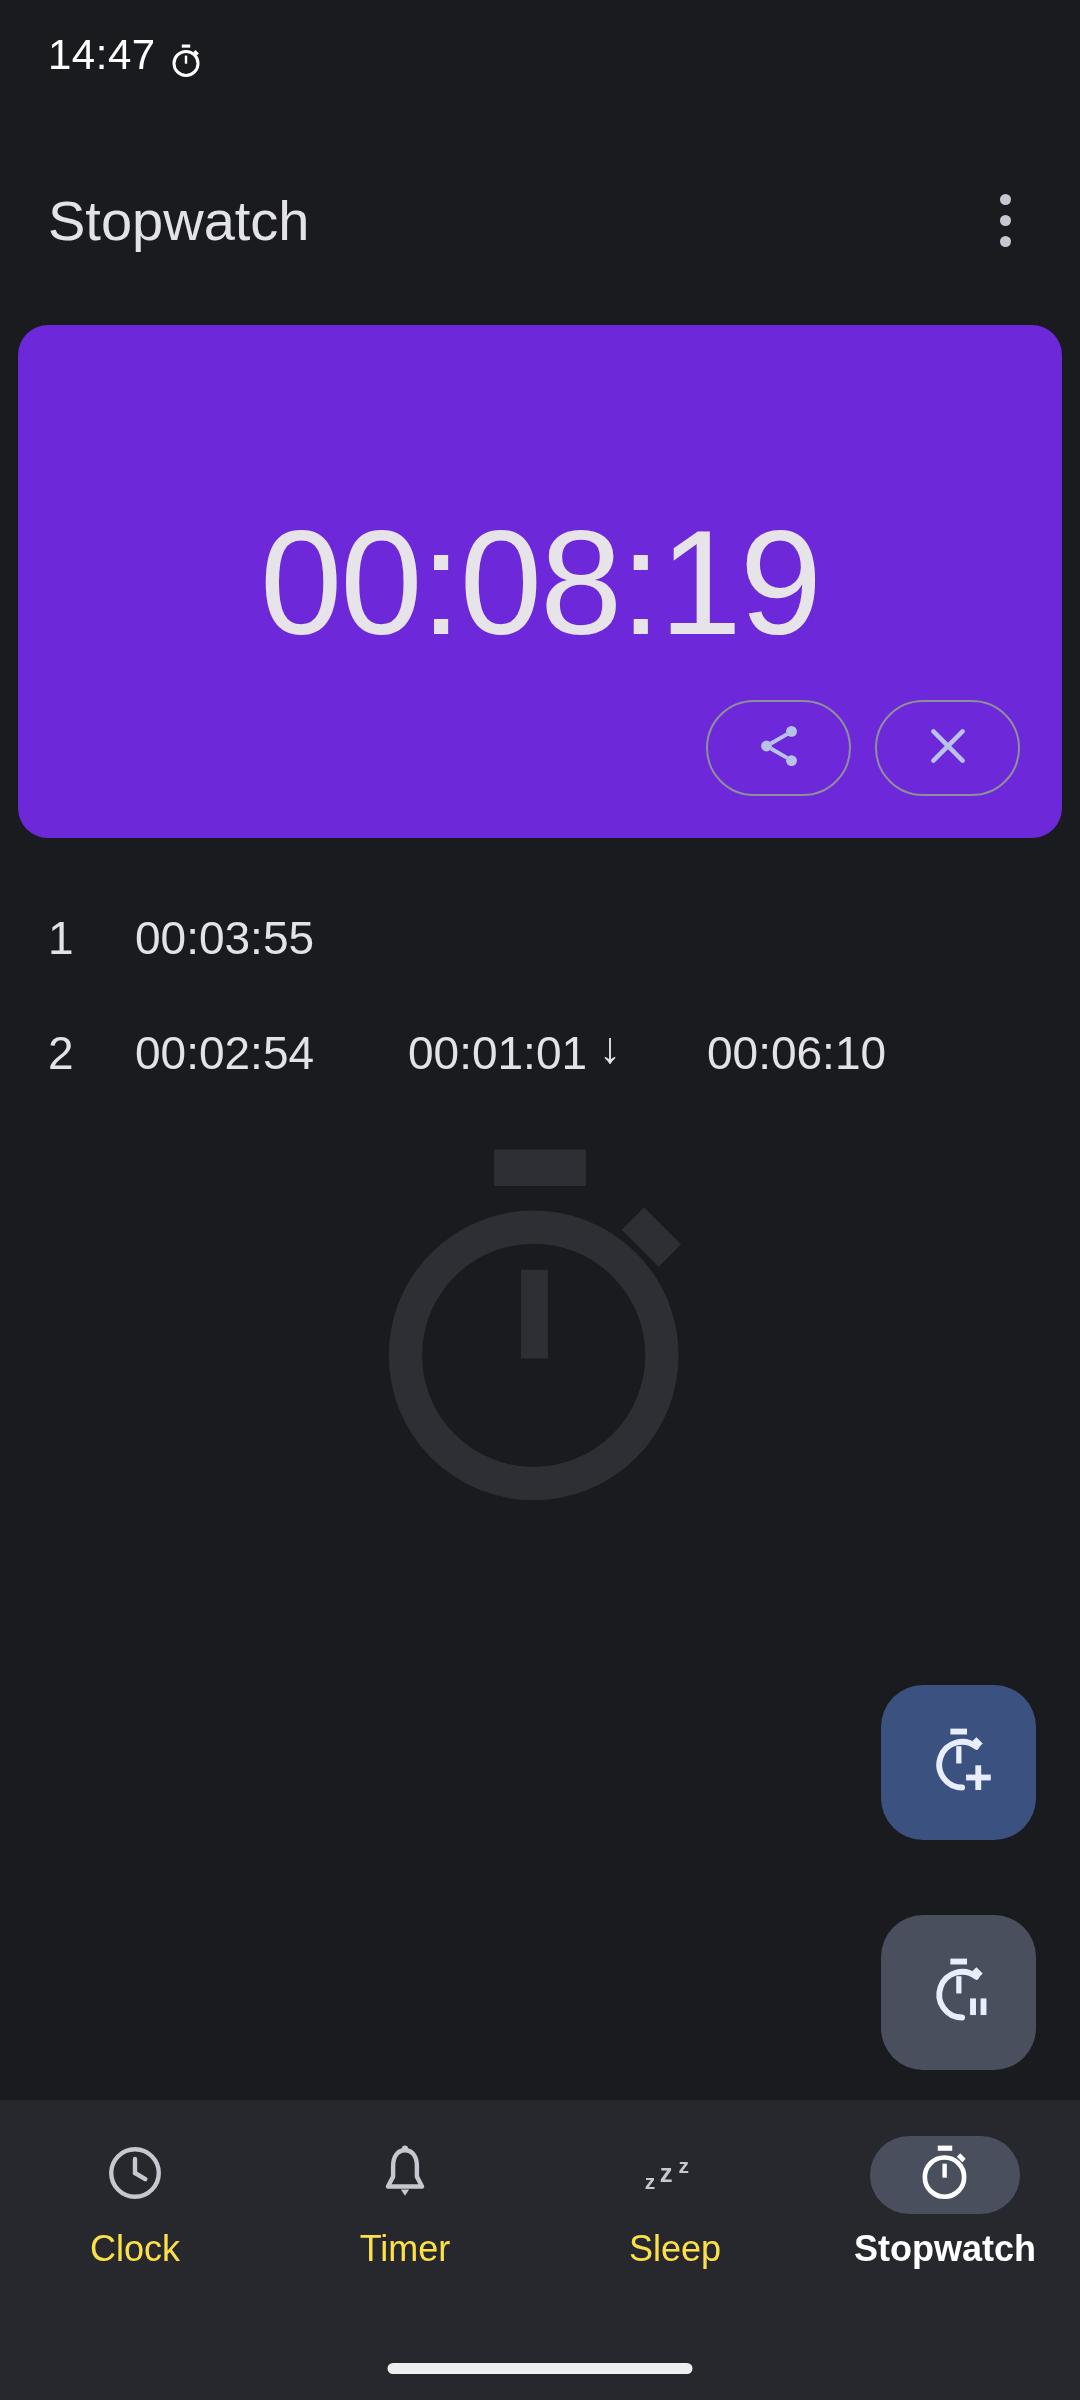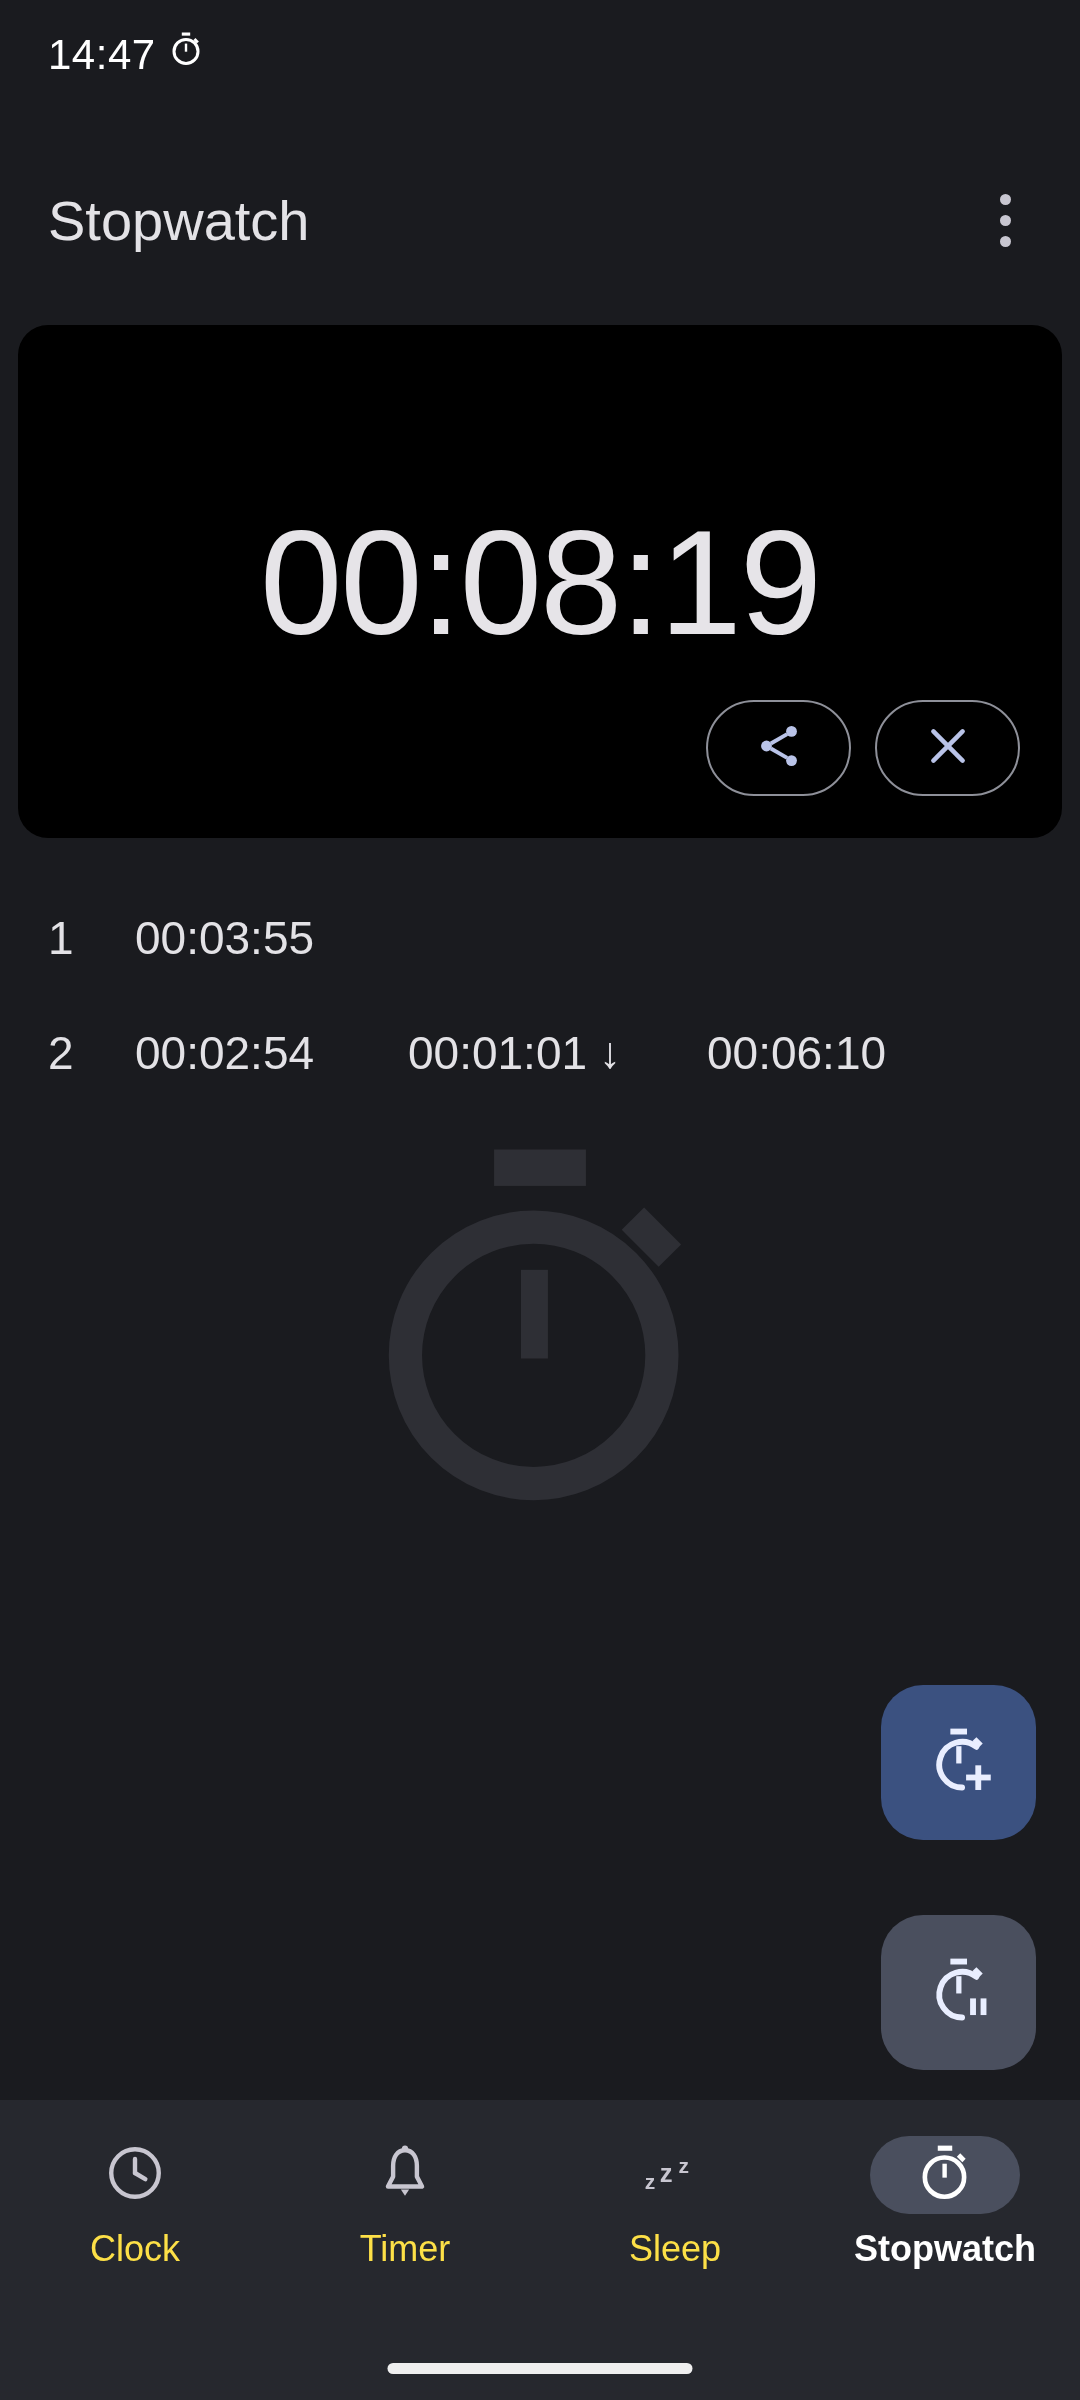--- a/index.html
+++ b/index.html
@@ -16,21 +16,21 @@
   }
 
   
   .status-bar {
     position:absolute; top:0; left:0;
     width:1080px; height:110px;
     display:flex; align-items:center;
     justify-content:space-between;
     padding:0 48px;
   }
-  .status-left { display:flex; align-items:flex-start; gap:12px; }
+  .status-left { display:flex; align-items:flex-end; gap:12px; }
   .status-clock {
     color:#ffffff; font-size:42px; font-weight:500;
     letter-spacing:0.5px;
   }
   .status-right { display:flex; align-items:center; gap:22px; }
   .status-battery {
     color:#ffffff; font-size:40px; font-weight:500;
   }
   .sb-icon { display:block; }
 
@@ -57,21 +57,21 @@
   .overflow-btn .dot {
     width:11px; height:11px; border-radius:50%;
     background:#c8c6d0;
   }
 
   
   .time-card {
     position:absolute;
     left:18px; top:325px;
     width:1044px; height:513px;
-    background:#000000;
+    background:#6d28d9;
     border-radius:30px;
   }
   .time-display {
     position:absolute;
     left:0; right:0; top:258px;
     transform:translateY(-50%);
     text-align:center;
     color:#e6e4e8;
     font-size:148px;
     font-weight:400;
@@ -109,21 +109,21 @@
   .lap-index {
     position:absolute; left:48px;
     width:60px;
     color:#e3e2e6;
   }
   .lap-total {
     position:absolute; left:135px;
   }
   .lap-split {
     position:absolute; left:408px;
-    display:flex; align-items:center; gap:4px;
+    display:flex; align-items:flex-start; gap:4px;
   }
   .lap-arrow {
     font-size:44px; line-height:1;
     margin-left:8px; color:#e3e2e6;
   }
   .lap-extra {
     position:absolute; left:707px;text-align:center;
   }
 
   

